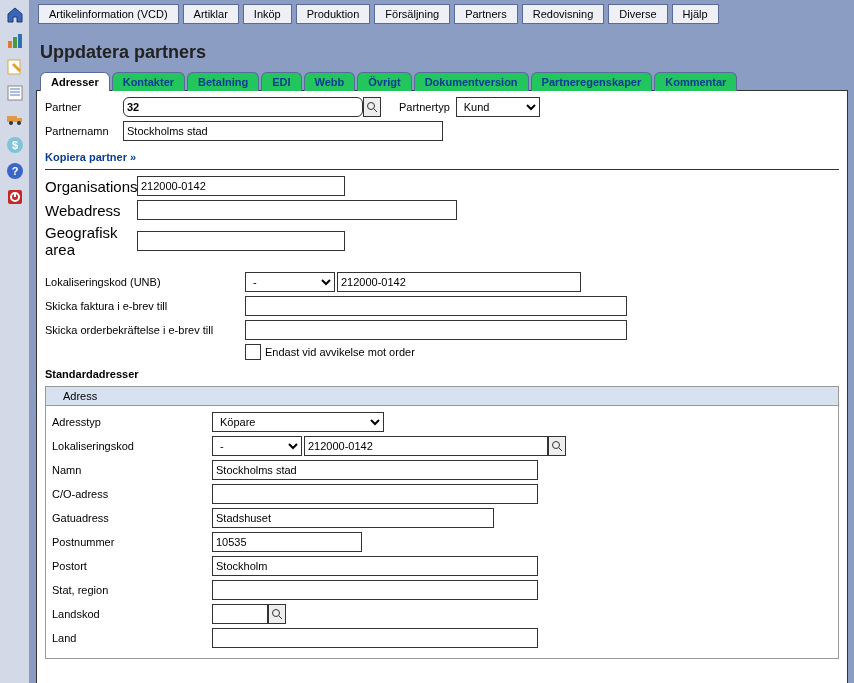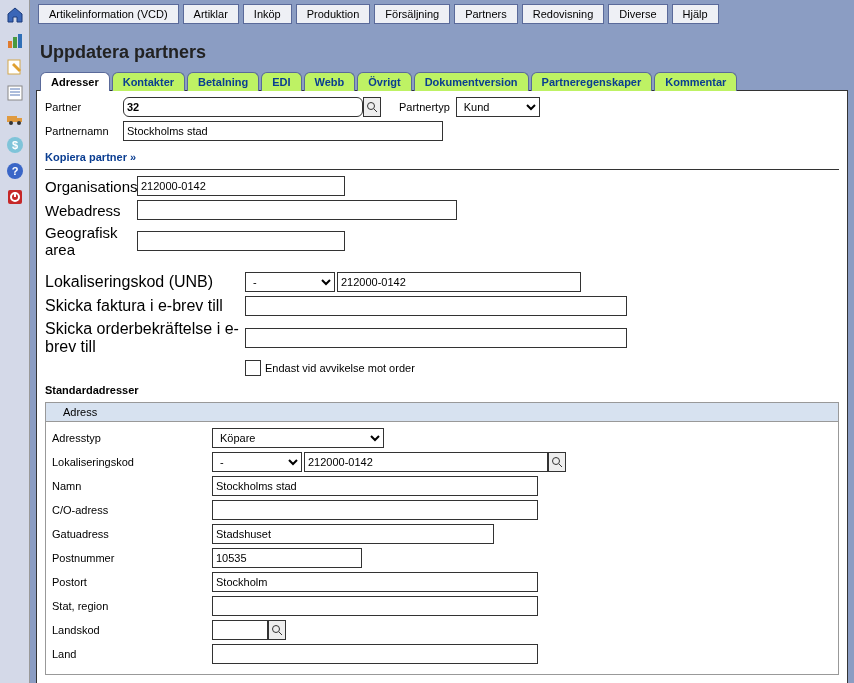--- a/index.html
+++ b/index.html
@@ -5,26 +5,26 @@
 * { box-sizing: border-box; margin: 0; padding: 0; }
 body { font-family: Verdana, Arial, sans-serif; font-size: 11px; background: #8b9dc3; color: #000; width: 854px; height: 683px; overflow: hidden; }
 .layout { display: flex; height: 100%; }
 .sidebar { width: 30px; background: #d4d9e8; border-right: 1px solid #999; display: flex; flex-direction: column; align-items: center; padding-top: 4px; gap: 4px; }
 .sidebar-icon { width: 22px; height: 22px; display: flex; align-items: center; justify-content: center; cursor: pointer; }
 .main { flex: 1; display: flex; flex-direction: column; background: #8b9dc3; }
 .topbar { display: flex; gap: 4px; padding: 4px 8px; background: #8b9dc3; }
 .topbtn { background: #eef0f5; border: 1px solid #5a6a9a; padding: 3px 10px; font-size: 11px; cursor: pointer; text-align: center; white-space: nowrap; }
 .page-title { font-size: 18px; font-weight: bold; padding: 14px 10px 8px 10px; color: #222; }
 .tabs { display: flex; padding-left: 10px; position: relative; z-index: 2; }
-.tab { background: #bef264; border: 1px solid #5a6a9a; border-bottom: none; border-radius: 6px 6px 0 0; padding: 3px 10px; margin-right: 2px; color: #0a3d91; font-weight: bold; cursor: pointer; position: relative; top: 1px; }
+.tab { background: #22c55e; border: 1px solid #5a6a9a; border-bottom: none; border-radius: 6px 6px 0 0; padding: 3px 10px; margin-right: 2px; color: #0a3d91; font-weight: bold; cursor: pointer; position: relative; top: 1px; }
 .tab.active { background: #fff; color: #000; }
 .content { background: #fff; border: 1px solid #333; margin: 0 6px 6px 6px; padding: 6px 8px 200px 8px; position: relative; z-index: 1; }
 .row { display: flex; align-items: center; margin-bottom: 4px; }
 .lbl { width: 78px; font-size: 11px; }
-.lbl-wide { width: 200px; font-size: 16px; }
+.lbl-wide { width: 200px; font-size: 11px; }
 .lbl-med { width: 92px; font-size: 15px; }
 input[type=text], select { border: 1px solid #333; font-size: 11px; padding: 2px 3px; height: 20px; background: #fff; }
 select { height: 20px; }
 .srchbtn { width: 18px; height: 20px; border: 1px solid #333; background: #eee; cursor: pointer; display: inline-flex; align-items: center; justify-content: center; padding: 0; }
 .link { color: #0a3d91; font-weight: bold; text-decoration: none; cursor: pointer; }
 hr.section { border: none; border-top: 1px solid #333; margin: 6px 0; }
 .subhead { font-weight: bold; margin: 8px 0 6px 0; }
 .address-box { border: 1px solid #999; }
 .address-head { background: #d7e2f0; padding: 3px 17px; border-bottom: 1px solid #999; }
 .address-body { padding: 6px; }

